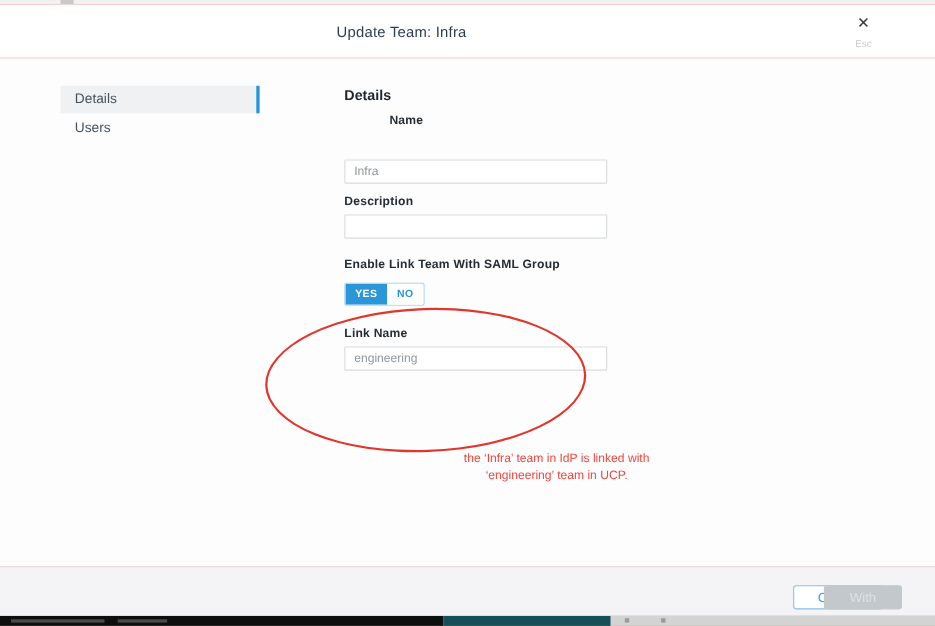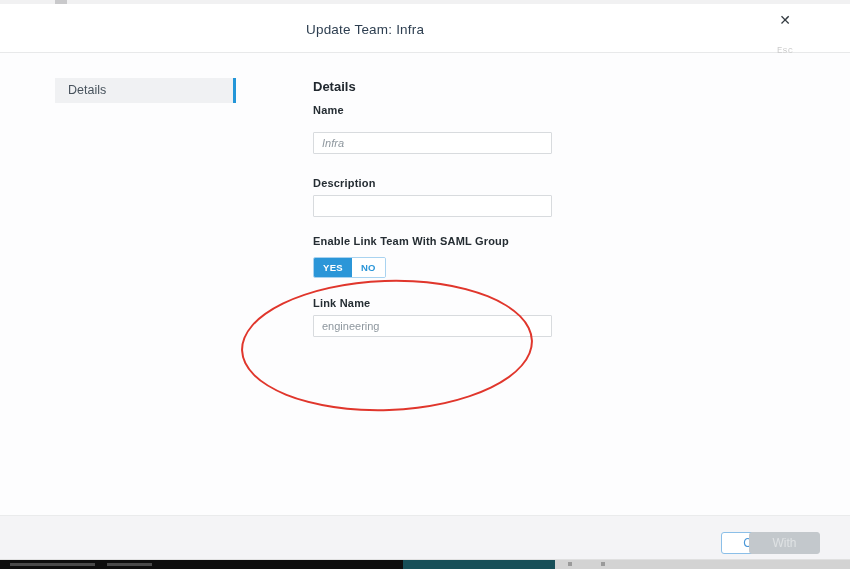--- a/index.html
+++ b/index.html
@@ -25,21 +25,21 @@
   }
   .modal-title {
     position: absolute; left: 306px; top: 18px;
     font-size: 13.5px; color: #2d3e50; letter-spacing: 0.2px;
   }
   .close-btn {
     position: absolute; left: 768px; top: 8px; width: 34px; height: 38px;
     text-align: center; cursor: pointer;
   }
   .close-x { display: block; font-size: 14px; line-height: 16px; color: #333a40; }
-  .close-esc { display: block; font-size: 9px; line-height: 12px; color: #cccccc; margin-top: 17px; font-family: Liberation Mono, monospace; }
+  .close-esc { display: block; font-size: 9px; line-height: 12px; color: #cccccc; margin-top: 6px; }
 
   
   .modal-body { position: absolute; left: 0; top: 53px; width: 850px; height: 462px; background: #fdfdfe; }
 
   
   .side-item { position: absolute; left: 55px; width: 181px; height: 25px; cursor: pointer; }
   .side-item .lbl {
     position: absolute; left: 13px; top: 5px; font-size: 12.5px; color: #47525c;
   }
   .side-item.active { background: #f0f1f3; }
@@ -47,31 +47,31 @@
     position: absolute; right: 0; top: 0; width: 3px; height: 25px; background: #2496d8; display: none;
   }
   .side-item.active .indicator { display: block; }
   .side-item-details { top: 25px; }
   .side-item-users { top: 51px; }
 
   
   .form-col { position: absolute; left: 313px; top: 0; width: 240px; }
   .section-title { position: absolute; left: 0; top: 26px; font-size: 13px; font-weight: bold; color: #20272e; }
   .field-label { position: absolute; left: 0; font-size: 11px; font-weight: bold; color: #252d33; letter-spacing: 0.2px; }
-  .lbl-name { top: 51px; }
+  .lbl-name { top: 51px; margin-left: 41px; }
   .lbl-desc { top: 124px; }
   .lbl-saml { top: 182px; text-align: right; }
   .lbl-group { top: 244px; }
   .text-input {
     position: absolute; left: 0; width: 239px; height: 22px;
     border: 1px solid #d8dbde; background: #ffffff; border-radius: 1px;
     font-family: "Liberation Sans", "DejaVu Sans", sans-serif;
     font-size: 11px; color: #8e979e; padding: 0 8px; outline: none;
   }
-  .input-name { top: 79px; font-style: italic; }
+  .input-name { top: 92px; }
   .input-desc { top: 142px; }
   .input-group { top: 262px; }
 
   
   .toggle { position: absolute; left: 0; top: 204px; height: 21px; display: flex; border: 1px solid #a9d3f0; border-radius: 2px; overflow: hidden; justify-content: flex-end; }
   .toggle button {
     border: none; height: 19px; font-family: "Liberation Sans", "DejaVu Sans", sans-serif;
     font-size: 9.5px; font-weight: bold; cursor: pointer; padding: 0 9px; letter-spacing: 0.3px;
   }
   .toggle .on  { background: #2b96d8; color: #ffffff; }
@@ -132,20 +132,24 @@
       <span class="close-esc">Esc</span>
     </div>
   </div>
 
   <div class="modal-body">
 
     <div class="side-item side-item-details active">
       <span class="lbl">Details</span>
       <span class="indicator"></span>
     </div>
+    <div class="side-item side-item-users">
+      <span class="lbl">Users</span>
+
+    </div>
 
     <div class="form-col">
       <div class="section-title">Details</div>
 
       <div class="field-label lbl-name">Name</div>
       <input class="text-input input-name" type="text" value="Infra" style="">
 
       <div class="field-label lbl-desc">Description</div>
       <input class="text-input input-desc" type="text" value="" style="">
 
@@ -153,20 +157,24 @@
       <div class="toggle">
         <button class="on">YES</button>
         <button class="off">NO</button>
       </div>
 
       <div class="field-label lbl-group">Link Name</div>
       <input class="text-input input-group" type="text" value="engineering" style="">
     </div>
 
     <div class="annotation-ellipse"></div>
+    <div class="annotation-text">
+      <div>the ‘Infra’ team in IdP is linked with</div>
+      <div>‘engineering’ team in UCP.</div>
+    </div>
 
   </div>
 
   <div class="modal-footer">
     <button class="btn btn-cancel">Cancel</button>
     <button class="btn btn-save">With</button>
   </div>
 
   <div class="bottom-strip">
     <div class="strip-black">

